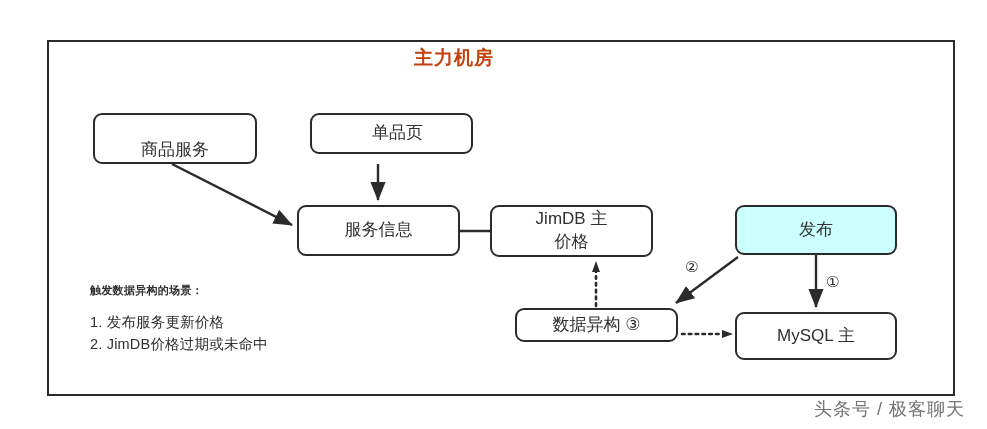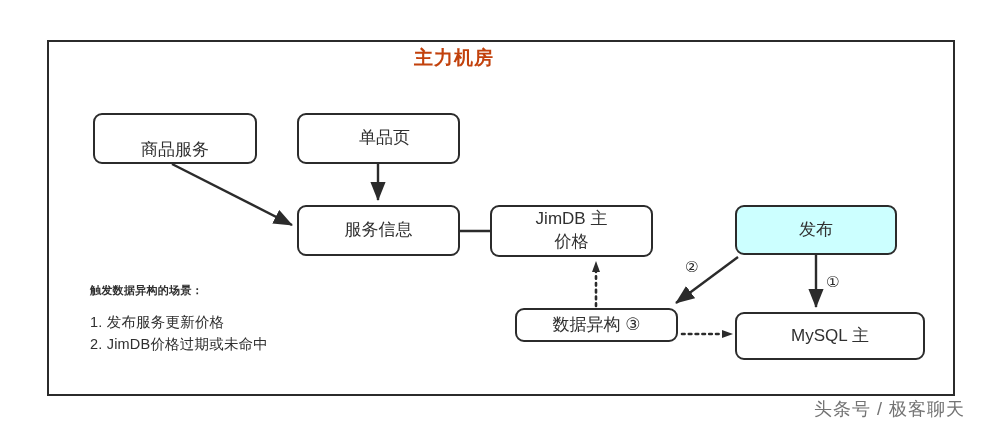--- a/index.html
+++ b/index.html
@@ -155,42 +155,42 @@
     </g>
   </svg>
 
   <div class="frame"></div>
   <div class="frame-title">主力机房</div>
 
   <div class="node" style="left:93px;top:113px;width:164px;height:51px;align-items:flex-end;">
     <span class="node-label">商品服务</span>
   </div>
 
-  <div class="node" style="left:297px;top:113px;width:163px;height:51px;padding-left:12px;">
+  <div class="node" style="left:310px;top:113px;width:163px;height:41px;padding-left:12px;">
     <span class="node-label">单品页</span>
   </div>
 
   <div class="node" style="left:297px;top:205px;width:163px;height:51px;">
     <span class="node-label">服务信息</span>
   </div>
 
   <div class="node" style="left:490px;top:205px;width:163px;height:52px;">
     <span class="node-label">JimDB 主
 价格</span>
   </div>
 
   <div class="node highlight" style="left:735px;top:205px;width:162px;height:50px;">
     <span class="node-label">发布</span>
   </div>
 
   <div class="node" style="left:515px;top:308px;width:163px;height:34px;">
     <span class="node-label">数据异构 ③</span>
   </div>
 
-  <div class="node" style="left:735px;top:312px;width:190px;height:48px;">
+  <div class="node" style="left:735px;top:312px;width:162px;height:48px;">
     <span class="node-label">MySQL 主</span>
   </div>
 
   <div class="step" style="left:826px;top:273px;">①</div>
   <div class="step" style="left:685px;top:258px;">②</div>
 
   <div class="note">
     <div class="note-title">触发数据异构的场景：</div>
     <div class="note-line">1. 发布服务更新价格</div>
     <div class="note-line">2. JimDB价格过期或未命中</div>

